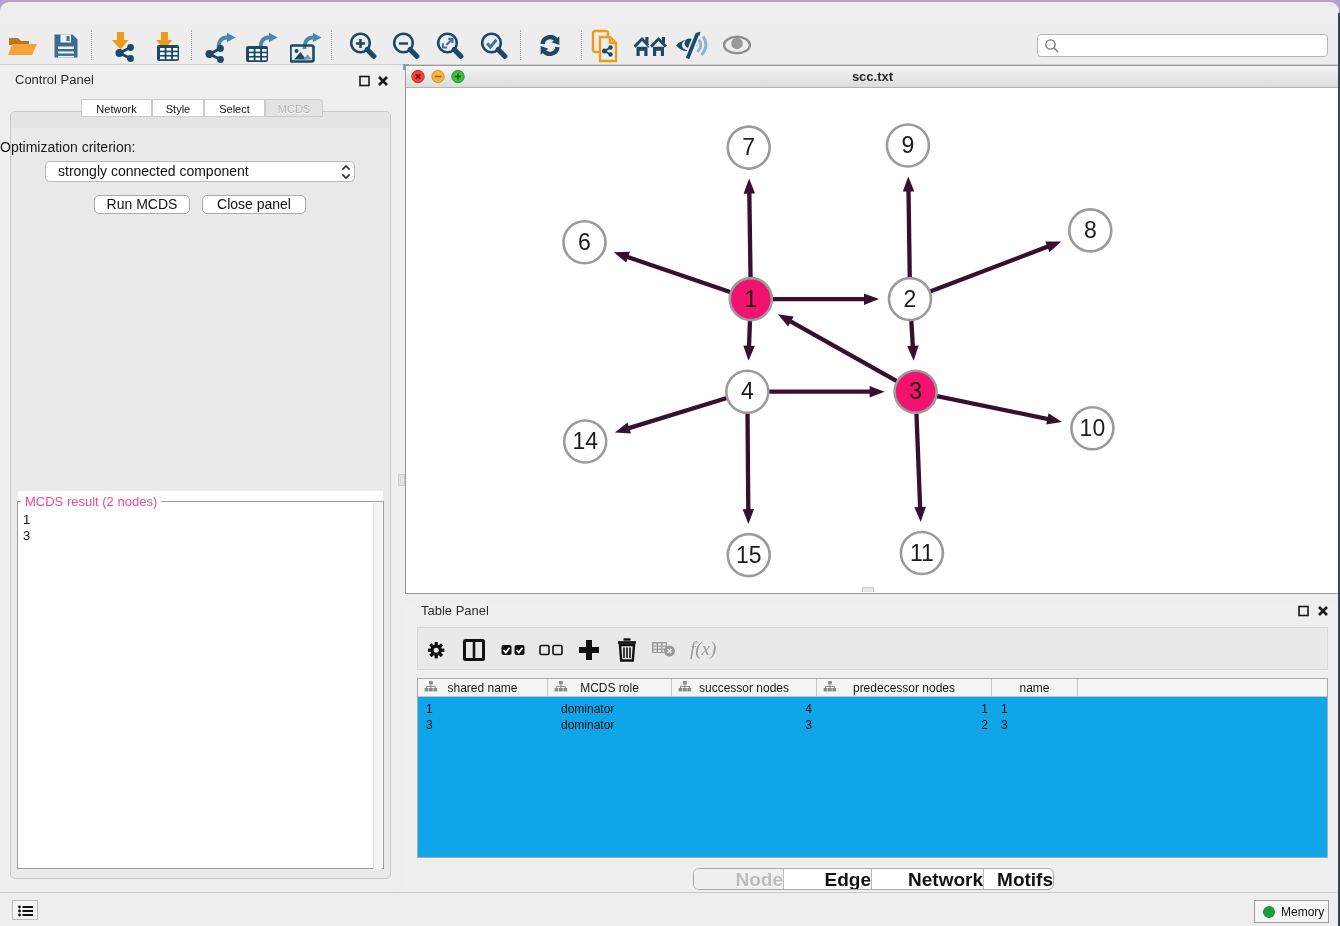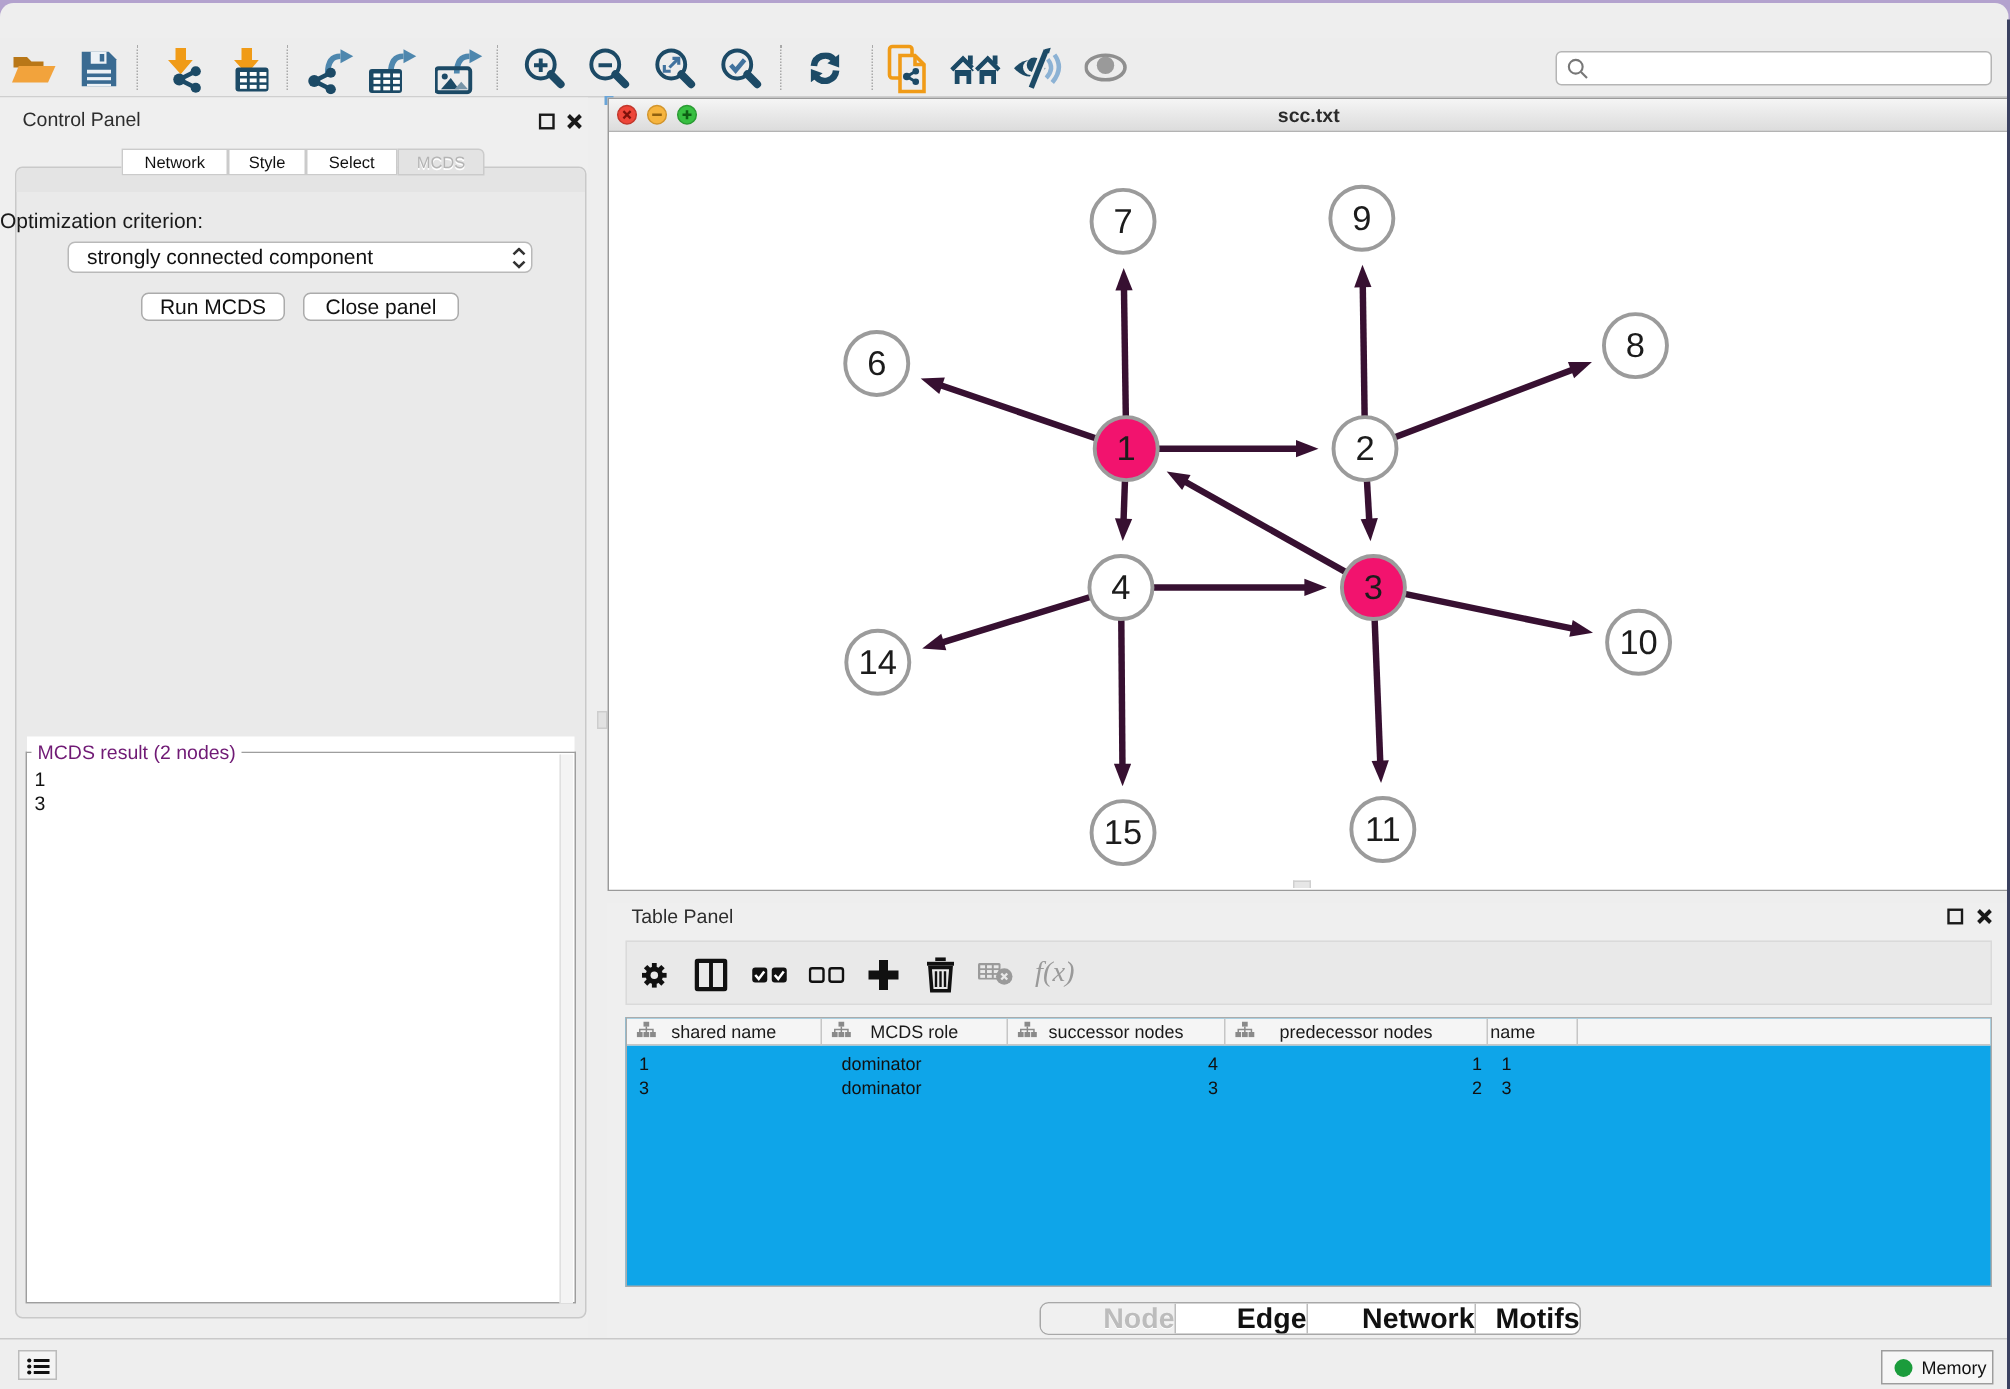--- a/index.html
+++ b/index.html
@@ -12,21 +12,21 @@
 #searchbox{position:absolute;left:1037px;top:9px;width:291px;height:23px;background:#fff;border:1px solid #b5b5b5;border-radius:4px}
 
 #cpanel{position:absolute;left:0;top:63px;width:392px;height:827px;background:#efefef}
 #cpheader{position:absolute;left:15px;top:7px;font-size:13px;color:#2d2d2d}
 .tab{position:absolute;top:34px;height:18px;border:1px solid #cbcbcb;background:#fff;font-size:11px;color:#111;text-align:center;line-height:18px}
 #cpcontent{position:absolute;left:10px;top:46px;width:381px;height:768px;background:#eaeaea;border:1px solid #c9c9c9;border-radius:5px}
 #opt{position:absolute;left:0;top:74px;width:100%;text-align:left;font-size:14px;color:#1a1a1a}
 #dropdown{position:absolute;left:45px;top:96px;width:310px;height:21px;background:#fff;border:1px solid #b9b9b9;border-radius:5px;font-size:14px;color:#111;line-height:19px;padding-left:12px}
 .btn{position:absolute;top:130px;height:19px;background:#fff;border:1px solid #ababab;border-radius:5px;font-size:14px;color:#111;text-align:center;line-height:17px}
 #mcdsbox{position:absolute;left:17px;top:436px;width:367px;height:368px;background:#fff;border:1px solid #9e9e9e}
-#mcdslabel{position:absolute;left:21px;top:429px;background:#fff;padding:0 4px;font-size:13px;color:#701a75}
+#mcdslabel{position:absolute;left:21px;top:429px;background:#fff;padding:0 4px;font-size:13px;color:#ec4899}
 
 #netwin{position:absolute;left:405px;top:63px;width:935px;height:529px;border:1px solid #9a9a9a;background:#fff}
 #nettitle{position:absolute;left:0;top:0;width:100%;height:22px;background:linear-gradient(#f5f5f5,#dcdcdc);border-bottom:1px solid #b3b3b3}
 #netcanvas{position:absolute;left:0;top:23px;width:933px;height:504px;background:#fff}
 
 #tpanel{position:absolute;left:405px;top:600px;width:935px;height:290px;background:#efefef}
 #tpheader{position:absolute;left:16px;top:1px;font-size:13px;color:#2d2d2d}
 #ttoolbar{position:absolute;left:12px;top:25px;width:911px;height:43px;background:#e9e9e9;border:1px solid #dadada}
 #ttable{position:absolute;left:12px;top:76px;width:911px;height:180px;background:#0ea5e9;border:1px solid #ababab}
 #thead{position:absolute;left:0;top:0;width:100%;height:18px;background:#f5f5f5;border-bottom:1px solid #c6c6c6}
@@ -385,21 +385,21 @@
               <rect x="9.4" y="7" width="3.8" height="3.4" fill="#8a8a8a"></rect>
               <path d="M6.9 3.4 V7 M2.5 7 V5.4 H11.3 V7" stroke="#8a8a8a" stroke-width="1" fill="none"></path>
             </svg>successor nodes</div>
         <div class="th" style="left:399px;width:175px"><svg class="abs" style="left:6px;top:2px" width="14" height="12" viewBox="0 0 14 12">
               <rect x="5" y="0" width="3.8" height="3.4" fill="#8a8a8a"></rect>
               <rect x="0.6" y="7" width="3.8" height="3.4" fill="#8a8a8a"></rect>
               <rect x="5" y="7" width="3.8" height="3.4" fill="#8a8a8a"></rect>
               <rect x="9.4" y="7" width="3.8" height="3.4" fill="#8a8a8a"></rect>
               <path d="M6.9 3.4 V7 M2.5 7 V5.4 H11.3 V7" stroke="#8a8a8a" stroke-width="1" fill="none"></path>
             </svg>predecessor nodes</div>
-        <div class="th" style="left:548px;width:86px">name</div>
+        <div class="th" style="left:574px;width:86px">name</div>
       </div>
       <div class="td" style="left:8px;top:23px">1</div>
       <div class="td" style="left:143px;top:23px">dominator</div>
       <div class="td" style="left:374px;top:23px;width:20px;text-align:right">4</div>
       <div class="td" style="left:550px;top:23px;width:20px;text-align:right">1</div>
       <div class="td" style="left:583px;top:23px">1</div>
       <div class="td" style="left:8px;top:39px">3</div>
       <div class="td" style="left:143px;top:39px">dominator</div>
       <div class="td" style="left:374px;top:39px;width:20px;text-align:right">3</div>
       <div class="td" style="left:550px;top:39px;width:20px;text-align:right">2</div>

